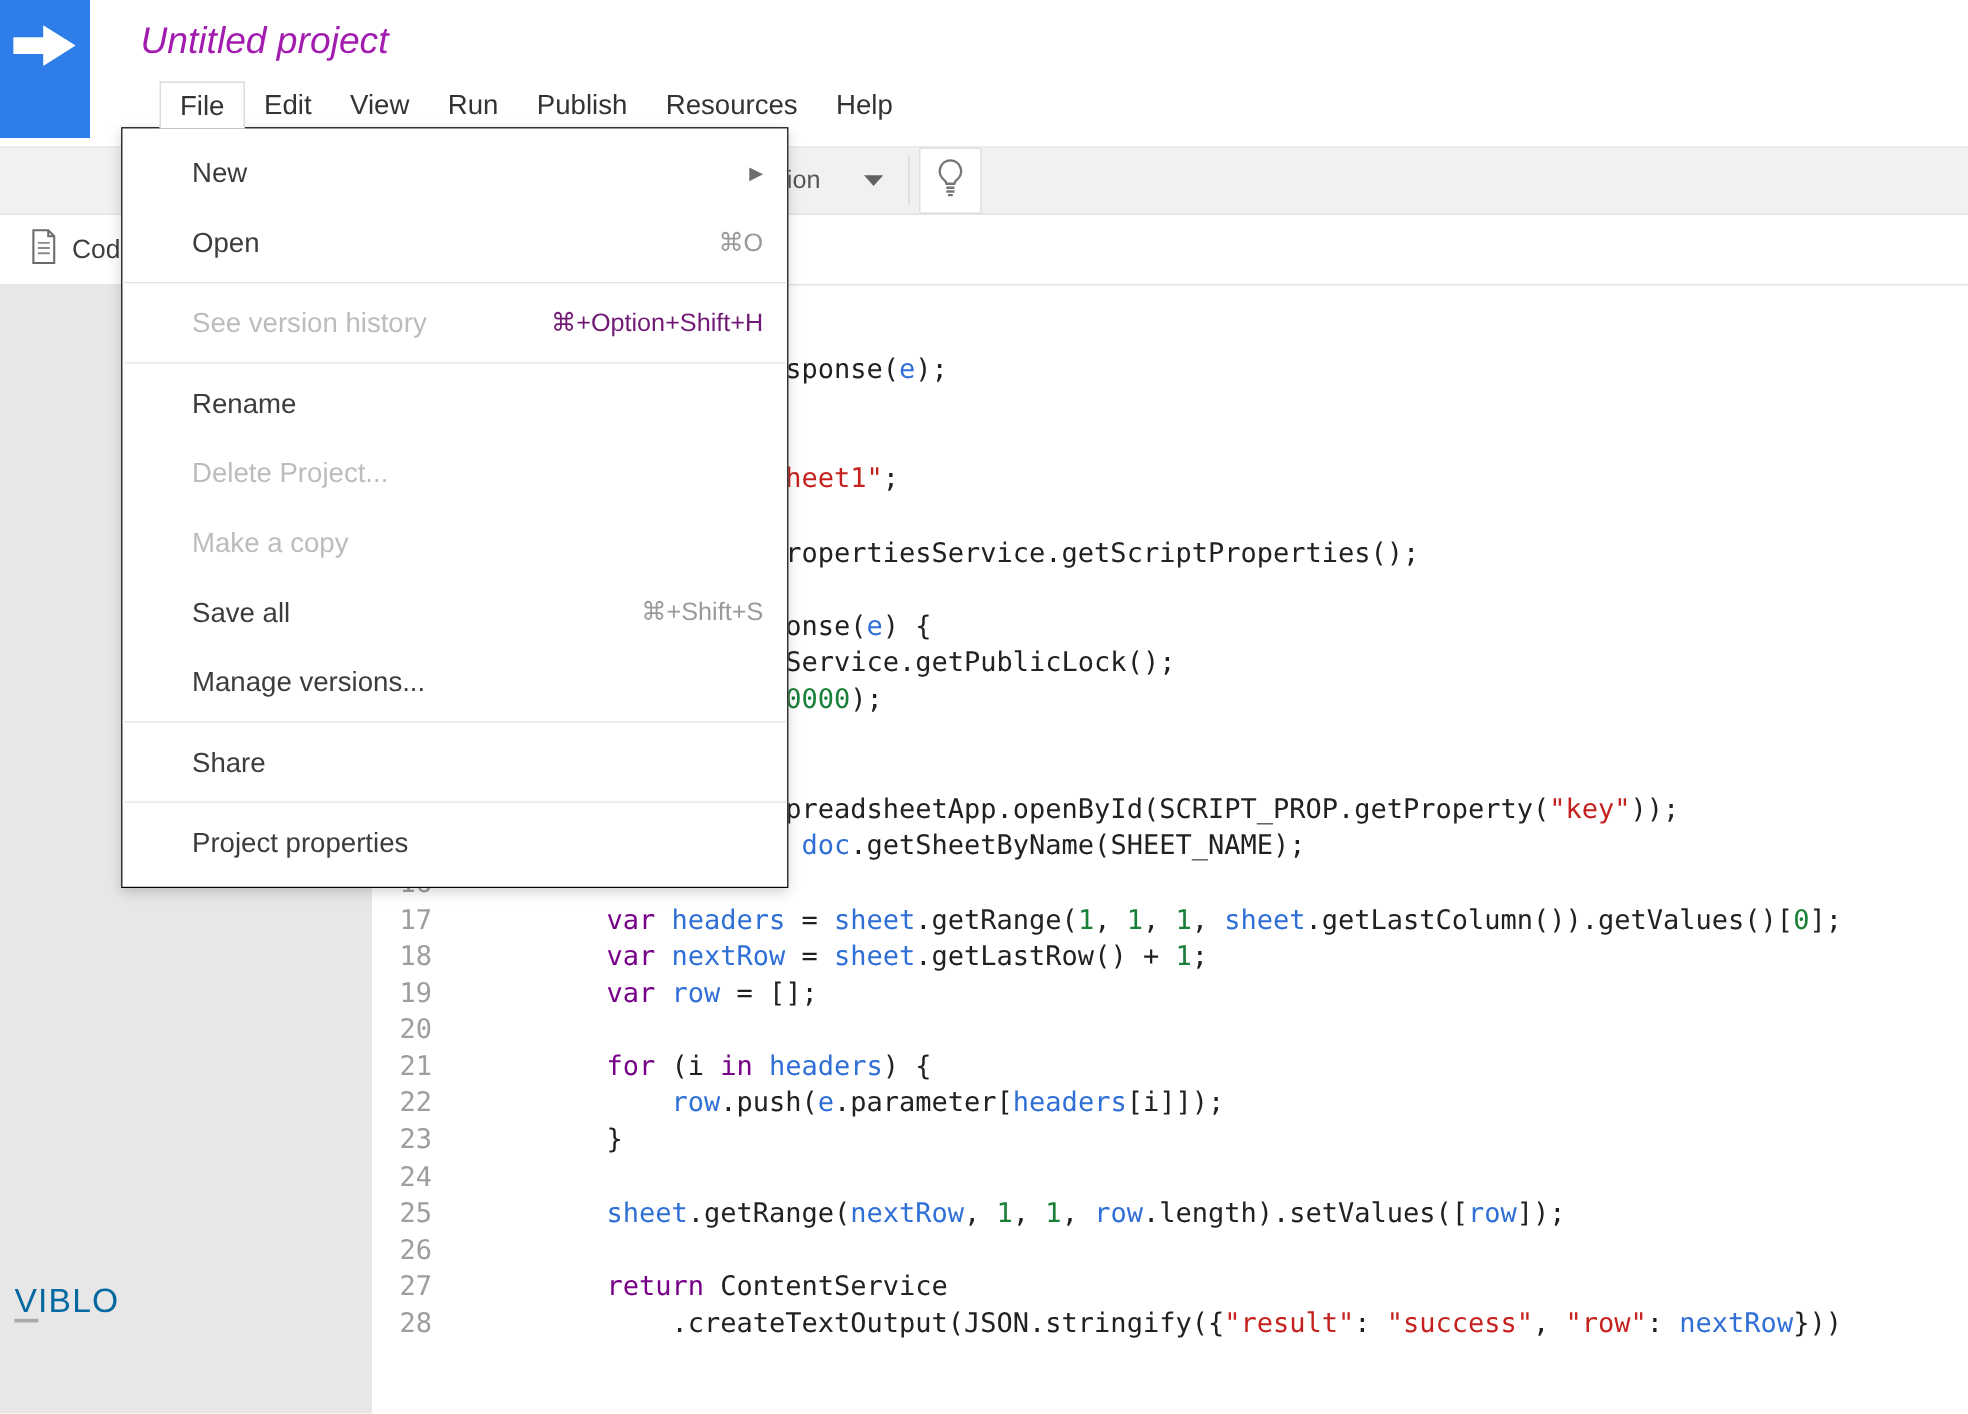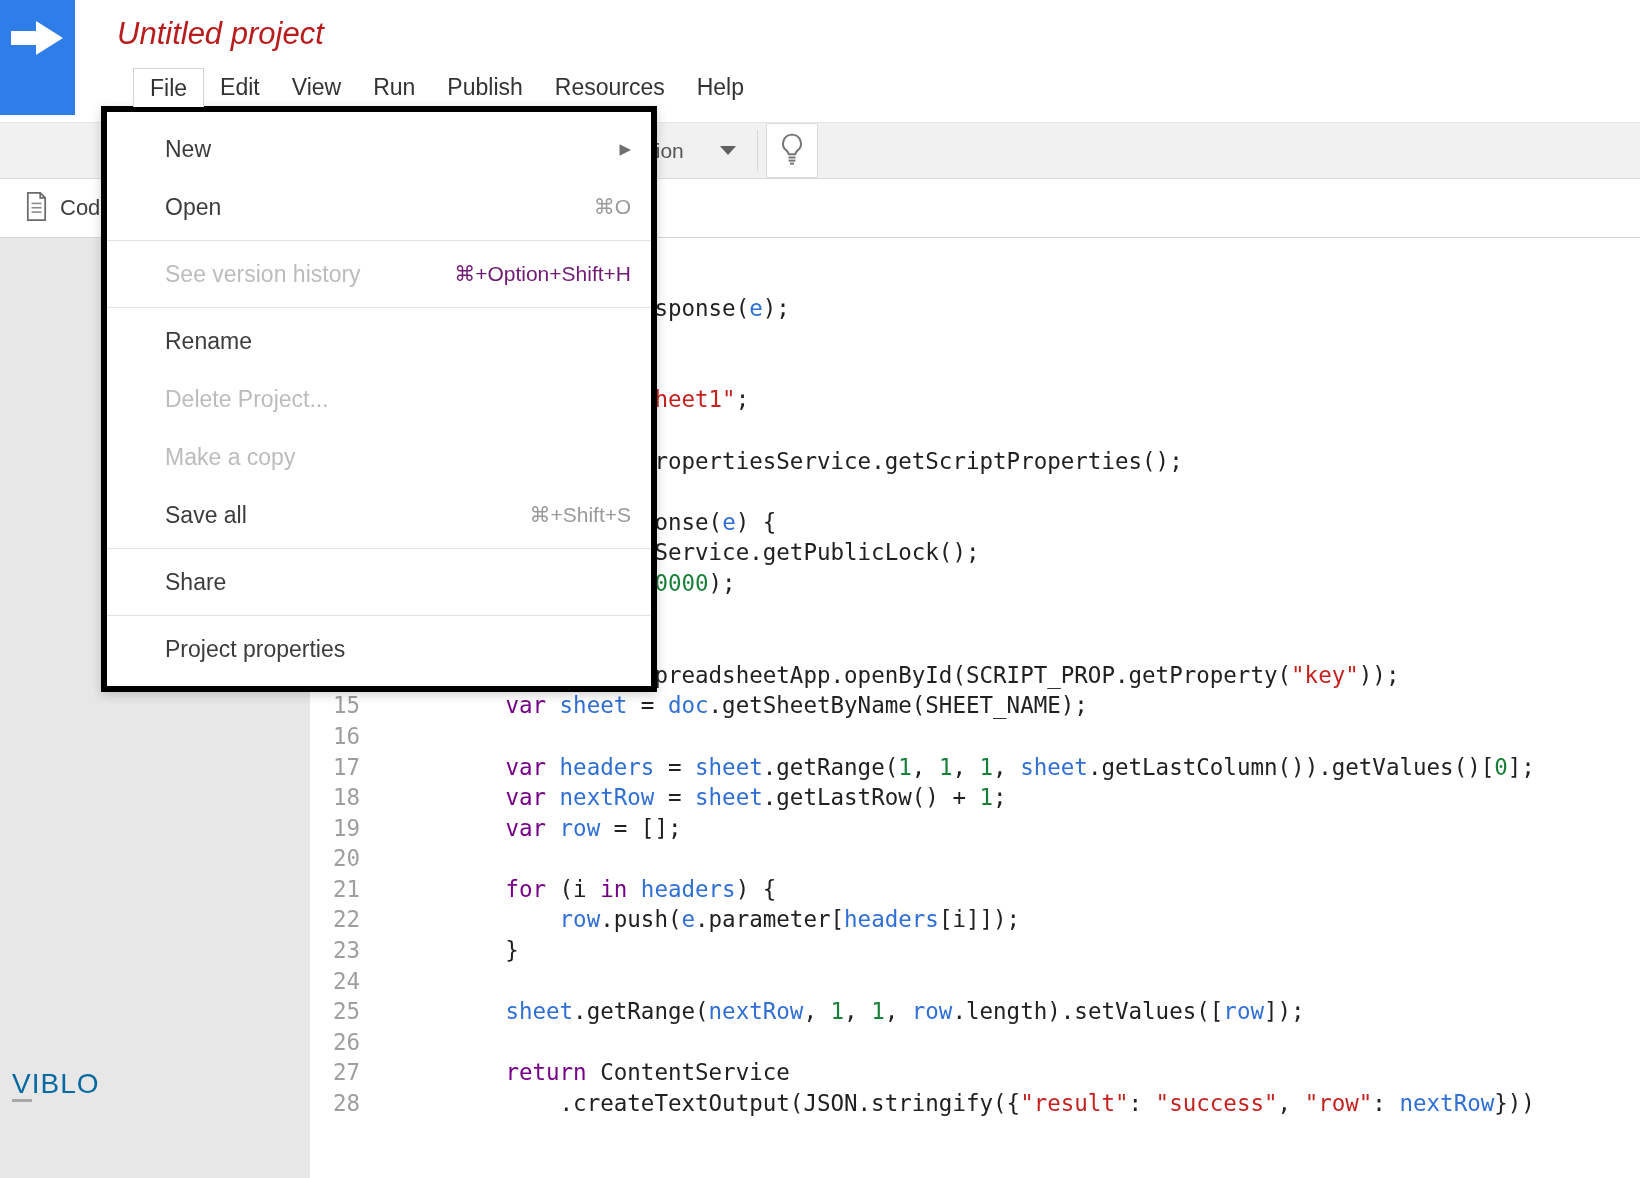--- a/index.html
+++ b/index.html
@@ -5,21 +5,21 @@
   * { box-sizing: border-box; }
   html,body { margin:0; padding:0; }
   body {
     width:1640px; height:1178px; position:relative; overflow:hidden;
     background:#ffffff; font-family:"Liberation Sans", sans-serif;
   }
 
   
   .logo { position:absolute; left:0; top:0; width:75px; height:115px; background:var(--logo-blue,#2e7de9); z-index:5; }
   .logo svg { position:absolute; left:11px; top:18px; }
-  .title { position:absolute; left:117px; top:16px; font-size:31px; font-style:italic; color:#b91c1c; z-index:5; }
+  .title { position:absolute; left:117px; top:16px; font-size:31px; font-style:italic; color:#a21caf; z-index:5; }
 
   .menu-bar { position:absolute; left:101px; top:68px; height:38px; display:flex; align-items:flex-start; z-index:60;margin-left:32px; }
   .menu-item { padding:0 16px; height:38px; line-height:38px; font-size:23px; color:#333; cursor:pointer; }
   .menu-item.open { background:#fff; border:1px solid #d4d4d4; border-bottom:0; height:39px; position:relative; z-index:61; }
 
   
   .toolbar { position:absolute; left:0; top:122px; width:1640px; height:57px; background:#f1f1f1;
              border-top:1px solid #e6e6e6; border-bottom:1px solid #d9d9d9; z-index:1; }
   .fn-select { position:absolute; left:546px; top:0; height:55px; display:flex; align-items:center; cursor:pointer; }
   .fn-label { font-size:21px; color:#555; }
@@ -50,21 +50,21 @@
                 font-size:22.5px; color:var(--code-text,#212121); white-space:pre; }
   .code-line { height:30.6px; line-height:30.6px; }
   .tk-p { color:var(--code-text,#212121); }
   .tk-k { color:var(--keyword,#770088); }
   .tk-v { color:var(--variable,#2f6fd6); }
   .tk-s { color:var(--string,#c5221f); }
   .tk-n { color:var(--number,#188038); }
 
   
   .dropdown { position:absolute; left:101px; top:106px; width:556px; background:#fff;
-              border:6px solid #000000; box-shadow:0 3px 10px rgba(0,0,0,0.18);
+              border:1px solid #000000; box-shadow:0 3px 10px rgba(0,0,0,0.18);
               padding:8px 0; z-index:50; }
   .dd-item { height:58px; display:flex; align-items:center; padding:0 20px 0 58px;
              font-size:23px; color:#3c3c3c; position:relative; cursor:pointer; }
   .dd-item.highlighted { background:#ececec; }
   .dd-item.disabled { color:#bcbcbc; cursor:default; }
   .dd-label { flex:1; }
   .dd-shortcut { color:#9a9a9a; font-size:21px; }
   .dd-item.disabled .dd-shortcut { color:#701a75; }
   .dd-sub { color:#6e6e6e; font-size:15px; }
   .dd-icon { position:absolute; left:16px; top:16px; width:26px; height:26px; }
@@ -185,20 +185,23 @@
       <div class="dd-item disabled">
         <span class="dd-label">Delete Project...</span>
       </div>
       <div class="dd-item disabled">
         <span class="dd-label">Make a copy</span>
       </div>
       <div class="dd-item">
         <span class="dd-label">Save all</span>
         <span class="dd-shortcut">⌘+Shift+S</span>
       </div>
+      <div class="dd-item">
+        <span class="dd-label">Manage versions...</span>
+      </div>
       <div class="menu-sep"></div>
       <div class="dd-item">
         <span class="dd-label">Share</span>
       </div>
       <div class="menu-sep"></div>
       <div class="dd-item">
         <span class="dd-label">Project properties</span>
       </div>
     </div>
 

